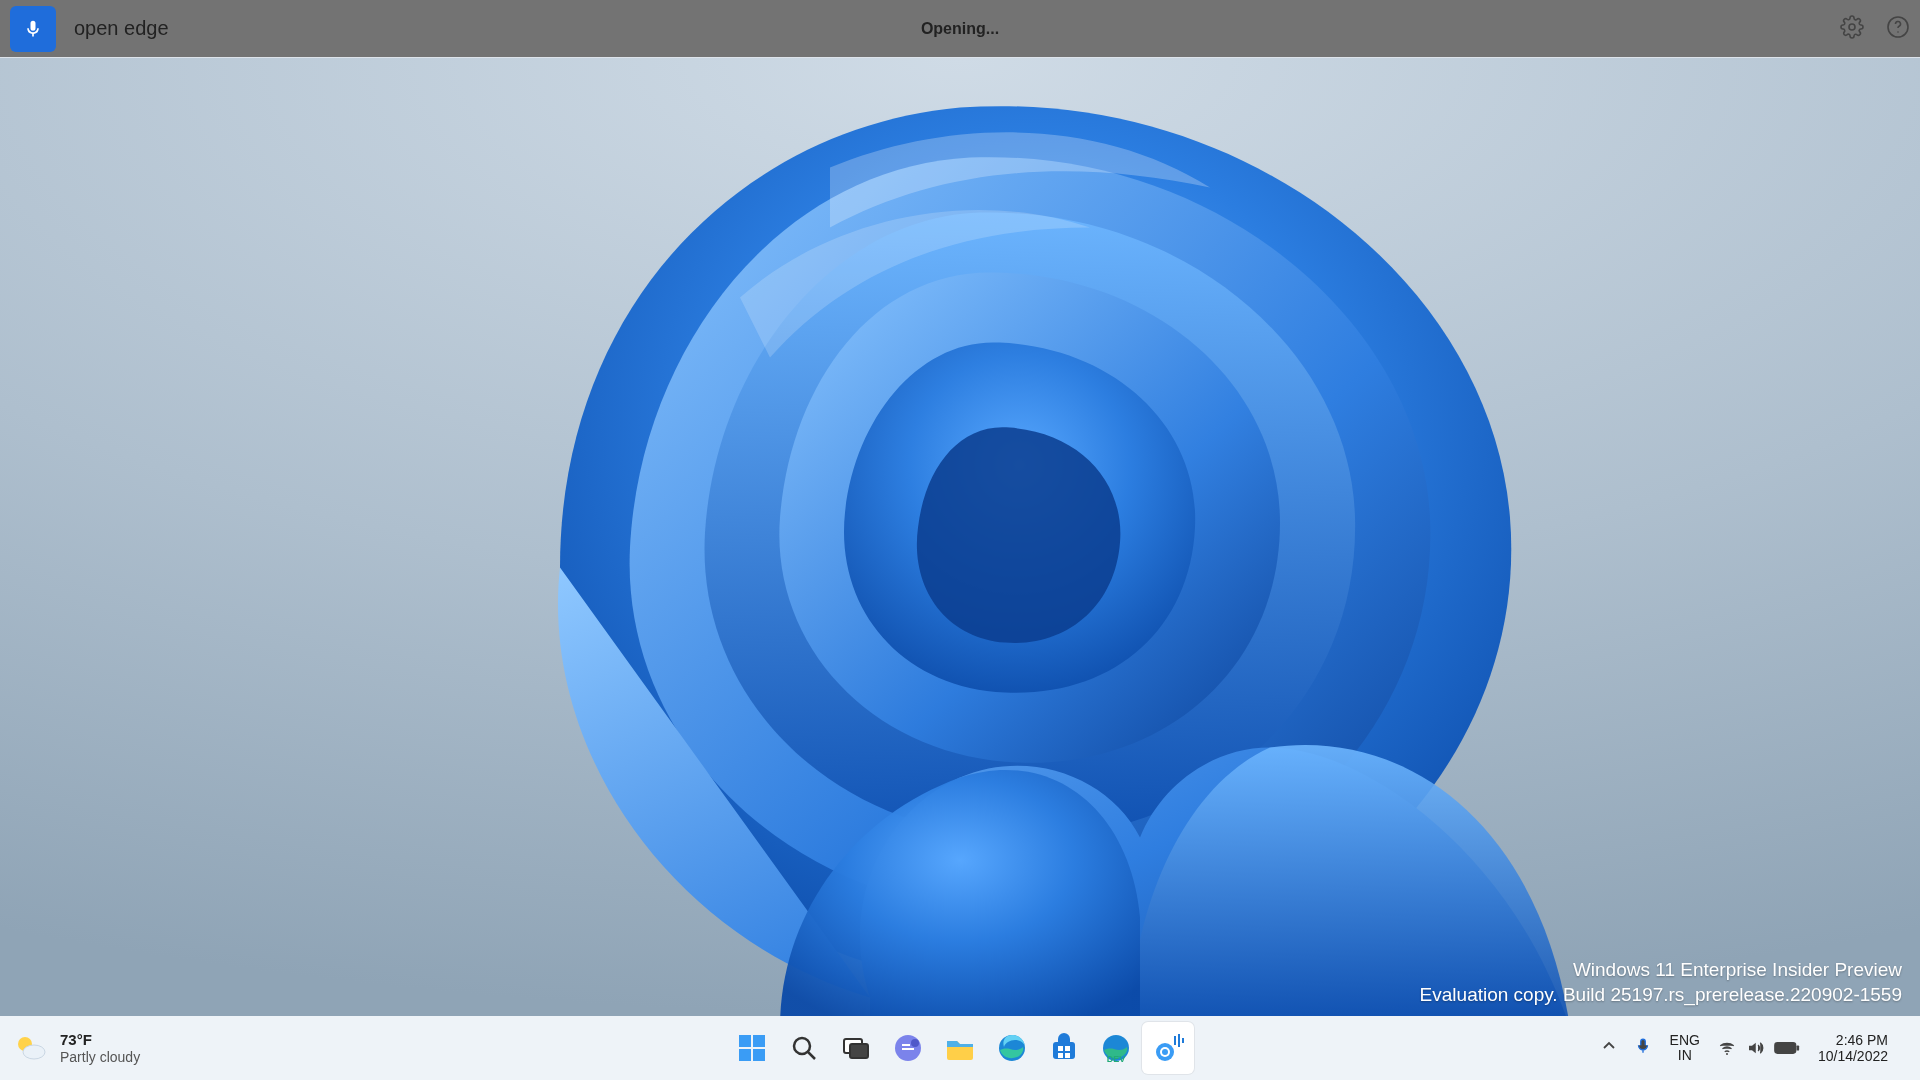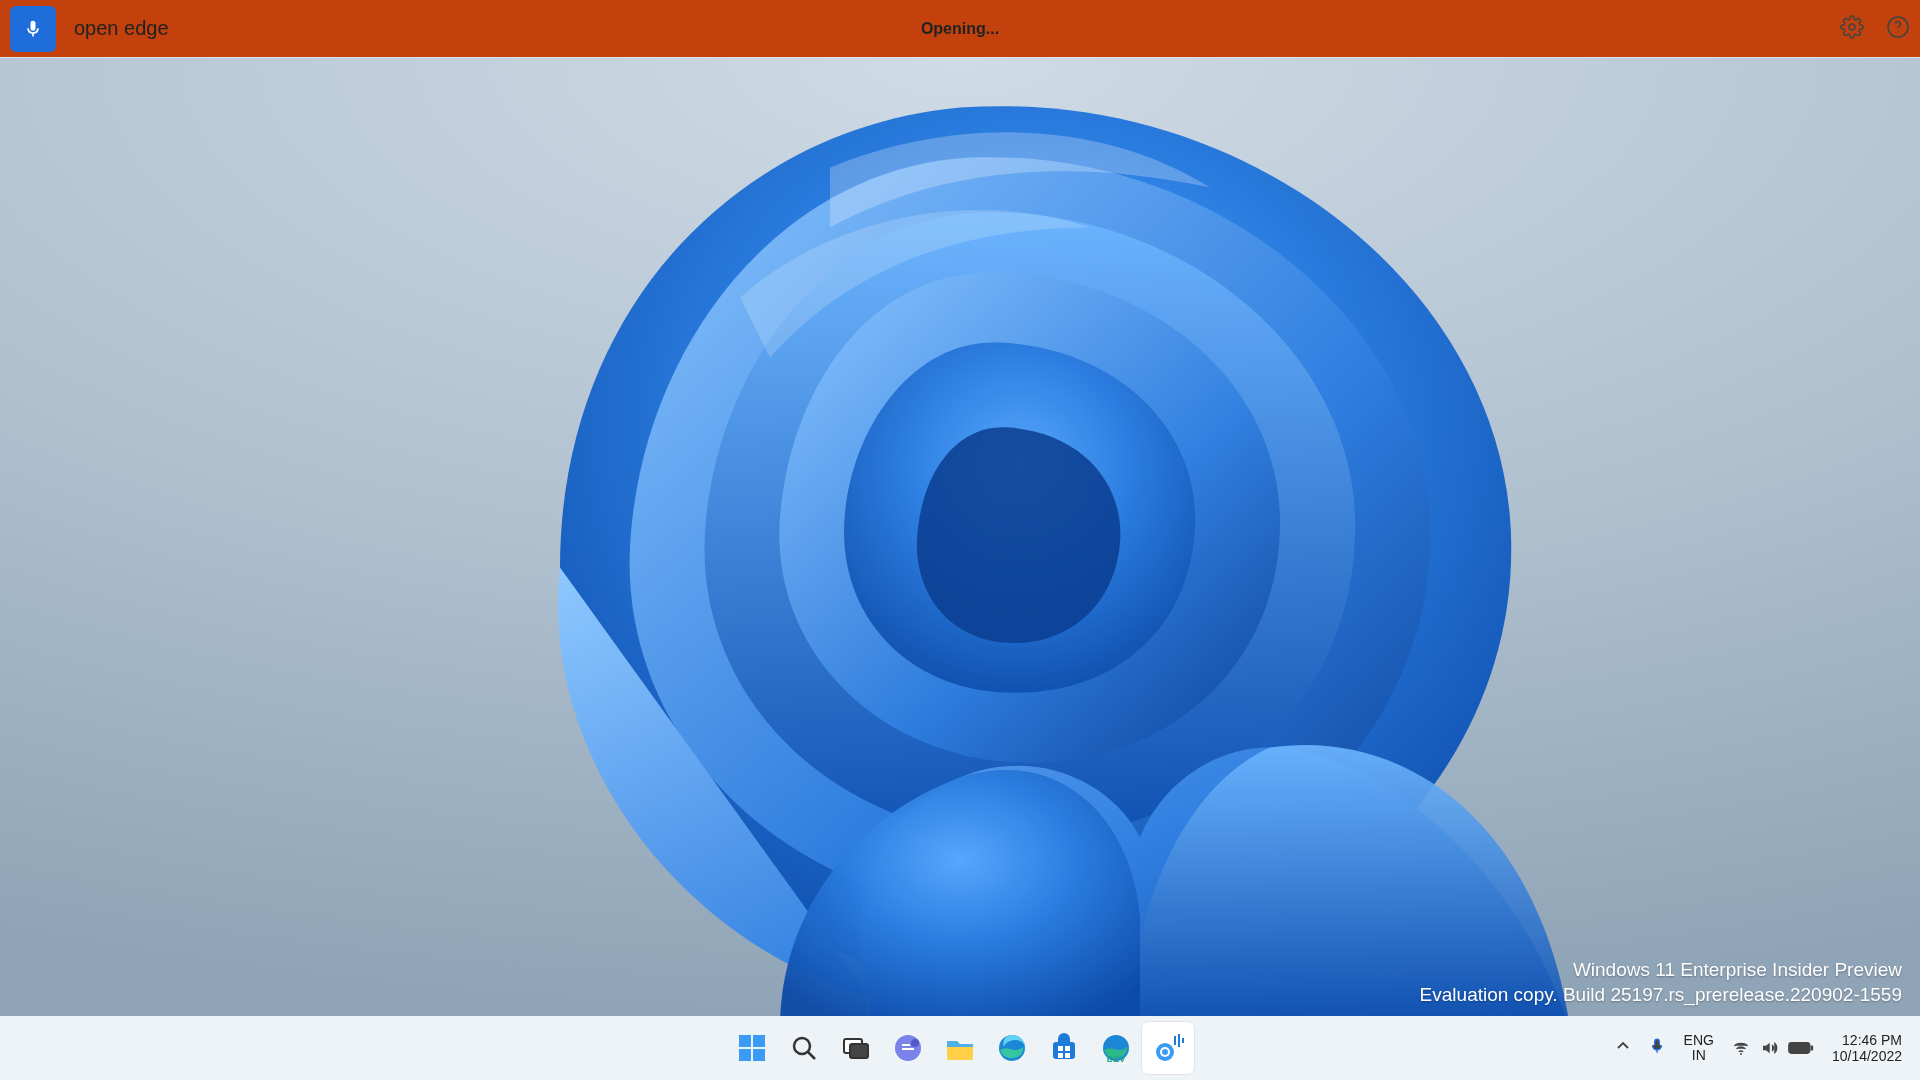--- a/index.html
+++ b/index.html
@@ -1,19 +1,19 @@
 <!DOCTYPE html>
 <html><head>
 <meta charset="utf-8">
 <style>
 * { margin: 0; padding: 0; box-sizing: border-box; font-family: 'Segoe UI', Tahoma, sans-serif; }
 html, body { width: 1920px; height: 1080px; overflow: hidden; }
 
 
-.voice-bar { position: absolute; top: 0; left: 0; right: 0; height: 58px; background: #c2410c; display: flex; align-items: center; padding: 0 10px; border-bottom: 1px solid #dde3ea; }
+.voice-bar { position: absolute; top: 0; left: 0; right: 0; height: 58px; background: #737373; display: flex; align-items: center; padding: 0 10px; border-bottom: 1px solid #dde3ea; }
 .mic-btn { width: 46px; height: 46px; background: #1f6ddb; border-radius: 6px; display: flex; align-items: center; justify-content: center; margin-right: 18px; }
 .mic-btn svg { width: 20px; height: 26px; fill: #fff; }
 .voice-text { font-size: 20px; color: #222; }
 .voice-status { position: absolute; left: 50%; transform: translateX(-50%); font-size: 16px; font-weight: 600; color: #222; }
 .voice-right { margin-left: auto; display: flex; gap: 22px; align-items: center; }
 .voice-right svg { width: 24px; height: 24px; fill: none; stroke: #444; stroke-width: 1.6; }
 
 
 .desktop { position: absolute; top: 58px; left: 0; right: 0; bottom: 64px; background: radial-gradient(ellipse 120% 100% at 50% 0%, #cfdbe6 0%, #aebfce 55%, #8fa4b6 100%); overflow: hidden; }
 .bloom { position: absolute; left: 50%; top: 48%; transform: translate(-50%, -48%); width: 1300px; height: 980px; }
@@ -27,21 +27,21 @@
 .weather-icon { width: 36px; height: 36px; }
 .weather-text { line-height: 1.15; }
 .weather-temp { font-size: 15px; font-weight: 600; color: #222; }
 .weather-cond { font-size: 14px; color: #555; }
 
 .center-icons { position: absolute; left: 50%; transform: translateX(-50%); display: flex; align-items: center; }
 .tb-item { width: 52px; height: 52px; border-radius: 6px; display: flex; align-items: center; justify-content: center; }
 .tb-item.active { background: #fff; box-shadow: 0 0 0 1px rgba(0,0,0,.06); }
 .tb-icon { width: 32px; height: 32px; }
 
-.sys-tray { margin-left: auto; display: flex; align-items: center; gap: 18px; padding-right: 18px; }
+.sys-tray { margin-left: auto; display: flex; align-items: center; gap: 18px; padding-right: 32px; }
 .tray-icon { width: 18px; height: 18px; fill: #444; }
 .chevron { width: 14px; height: 14px; }
 .lang { text-align: center; font-size: 14px; line-height: 1.1; color: #222; }
 .net-cluster { display: flex; gap: 10px; align-items: center; }
 .clock { text-align: right; font-size: 14px; line-height: 1.15; color: #222; }
 </style>
 </head>
 <body>
 
 <div class="voice-bar">
@@ -101,20 +101,30 @@
       <path fill="#ffffff" opacity=".18" d="M430 250 C520 170 660 140 780 180 C650 180 540 220 460 310 Z"></path>
     </g>
   </svg>
   <div class="watermark">
     <div>Windows 11 Enterprise Insider Preview</div>
     <div>Evaluation copy. Build 25197.rs_prerelease.220902-1559</div>
   </div>
 </div>
 
 <div class="taskbar">
+  <div class="weather">
+    <svg class="weather-icon" viewBox="0 0 36 36">
+      <circle cx="13" cy="14" r="7" fill="#ffd24a"></circle>
+      <ellipse cx="22" cy="22" rx="11" ry="7" fill="#eaf1f8" stroke="#c9d6e3" stroke-width="1"></ellipse>
+    </svg>
+    <div class="weather-text">
+      <div class="weather-temp">73°F</div>
+      <div class="weather-cond">Partly cloudy</div>
+    </div>
+  </div>
 
   <div class="center-icons">
     <div class="tb-item">
       <svg class="tb-icon" viewBox="0 0 32 32">
         <rect x="3" y="3" width="12" height="12" fill="#3a9cf5"></rect>
           <rect x="17" y="3" width="12" height="12" fill="#3a9cf5"></rect>
         <rect x="3" y="17" width="12" height="12" fill="#3a9cf5"></rect>
           <rect x="17" y="17" width="12" height="12" fill="#3a9cf5"></rect>
       </svg>
     </div>
@@ -204,17 +214,17 @@
           <path d="M4 9v6h4l5 4V5L8 9H4z" fill="#444" stroke="none"></path>
           <path d="M16 8a5 5 0 0 1 0 8M19 5a9 9 0 0 1 0 14"></path>
         </svg>
       <svg class="tray-icon" style="width:26px" viewBox="0 0 30 18" fill="none" stroke="#444" stroke-width="1.6">
           <rect x="1" y="3" width="24" height="12" rx="3"></rect>
           <rect x="26" y="6" width="3" height="6" rx="1" fill="#444" stroke="none"></rect>
           <rect x="3" y="5" width="20" height="8" fill="#444" stroke="none"></rect>
         </svg>
     </div>
     <div class="clock">
-      <div>12:46 PM</div>
+      <div>2:46 PM</div>
       <div>10/14/2022</div>
     </div>
   </div>
 </div>
 
 </body></html>

